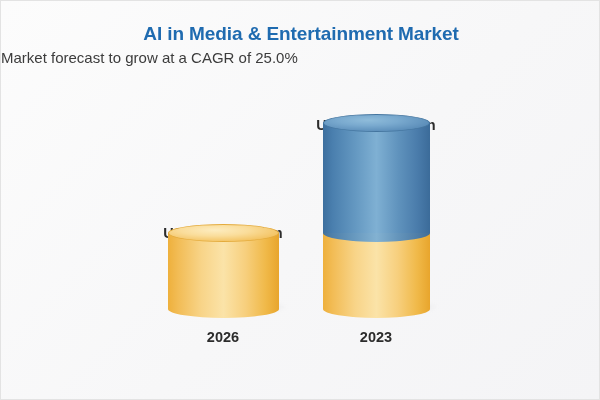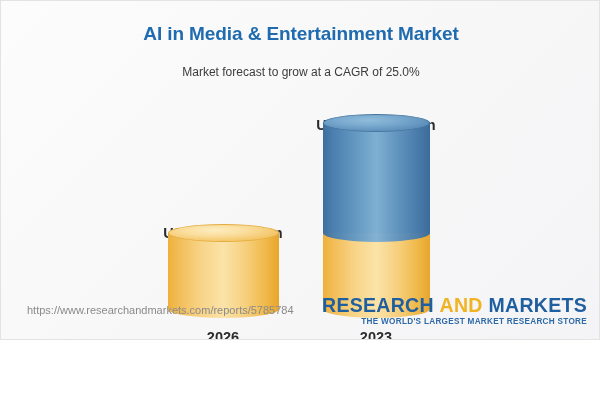--- a/index.html
+++ b/index.html
@@ -8,21 +8,21 @@
   }
   body {
     width: 600px;
     height: 400px;
     font-family: "Liberation Sans", sans-serif;
     background: #ffffff;
   }
   #infographic {
     position: relative;
     width: 600px;
-    height: 340px;
+    height: 400px;
     box-sizing: border-box;
     border: 1px solid #e3e3e3;
     background: linear-gradient(135deg, #fcfcfc 0%, #f7f7f8 55%, #f4f4f6 100%);
     overflow: hidden;
   }
 
   
   #chart-title {
     position: absolute;
     left: 0;
@@ -30,24 +30,24 @@
     width: 600px;
     text-align: center;
     font-size: 19px;
     font-weight: bold;
     color: #1f6bb0;
     letter-spacing: -0.1px;
   }
   #chart-subtitle {
     position: absolute;
     left: 0;
-    top: 64px;
-    width: 600px;
-    text-align: center;
-    font-size: 12px;
+    top: 48px;
+    width: 600px;
+    text-align: left;
+    font-size: 15px;
     font-weight: normal;
     color: #3c3c3c;
   }
 
   
   #plot-area {
     position: absolute;
     left: 0;
     top: 0;
     width: 600px;
@@ -249,23 +249,16 @@
 
         <div class="cyl-top blue-top" style="top:-9px; height:18px;"></div>
       </div>
 
       <div class="category-label" style="left:-57px; bottom:-36px;">2023</div>
     </div>
 
   </div>
 
   <div id="footer">
-    <div id="source-url">https://www.researchandmarkets.com/reports/5785784</div>
-
-    <div id="brand-logo">
-      <div id="brand-wordmark">
-        <span class="w-dark">RESEARCH</span><span>&nbsp;</span><span class="w-gold">AND</span><span>&nbsp;</span><span class="w-dark">MARKETS</span>
-      </div>
-      <div id="brand-tagline">THE WORLD'S LARGEST MARKET RESEARCH STORE</div>
-    </div>
+
   </div>
 
 </div>
 
 </body></html>

